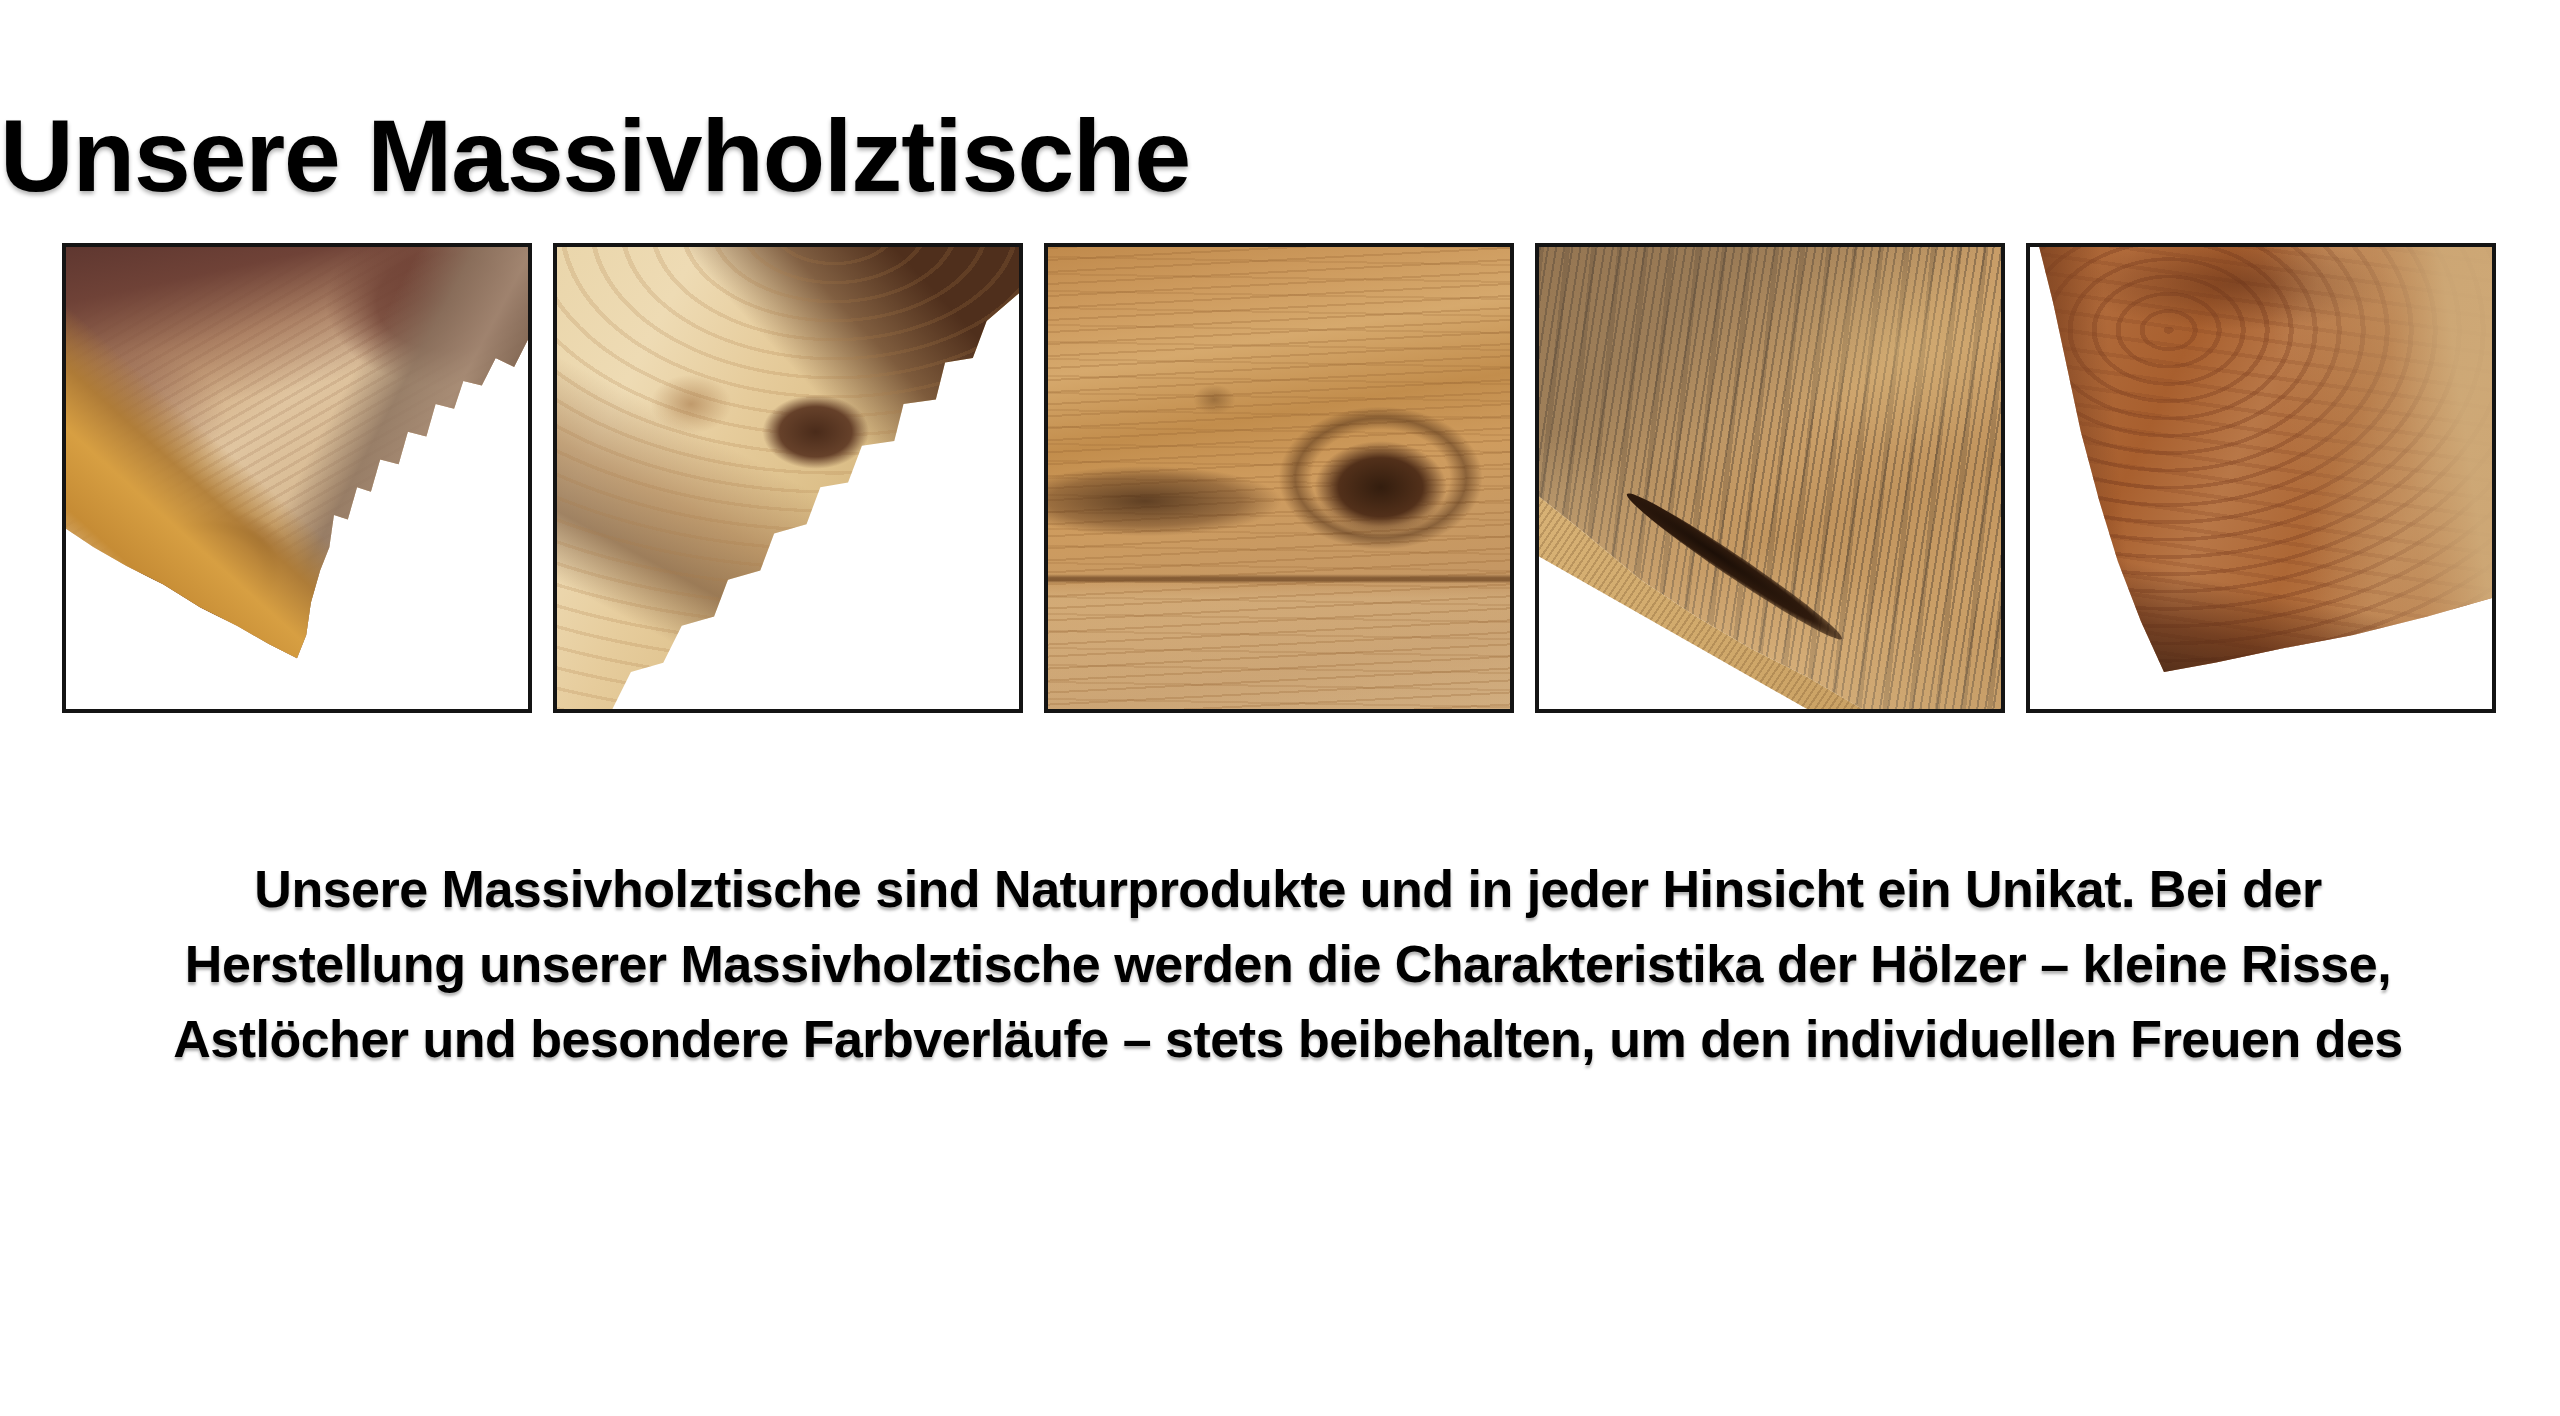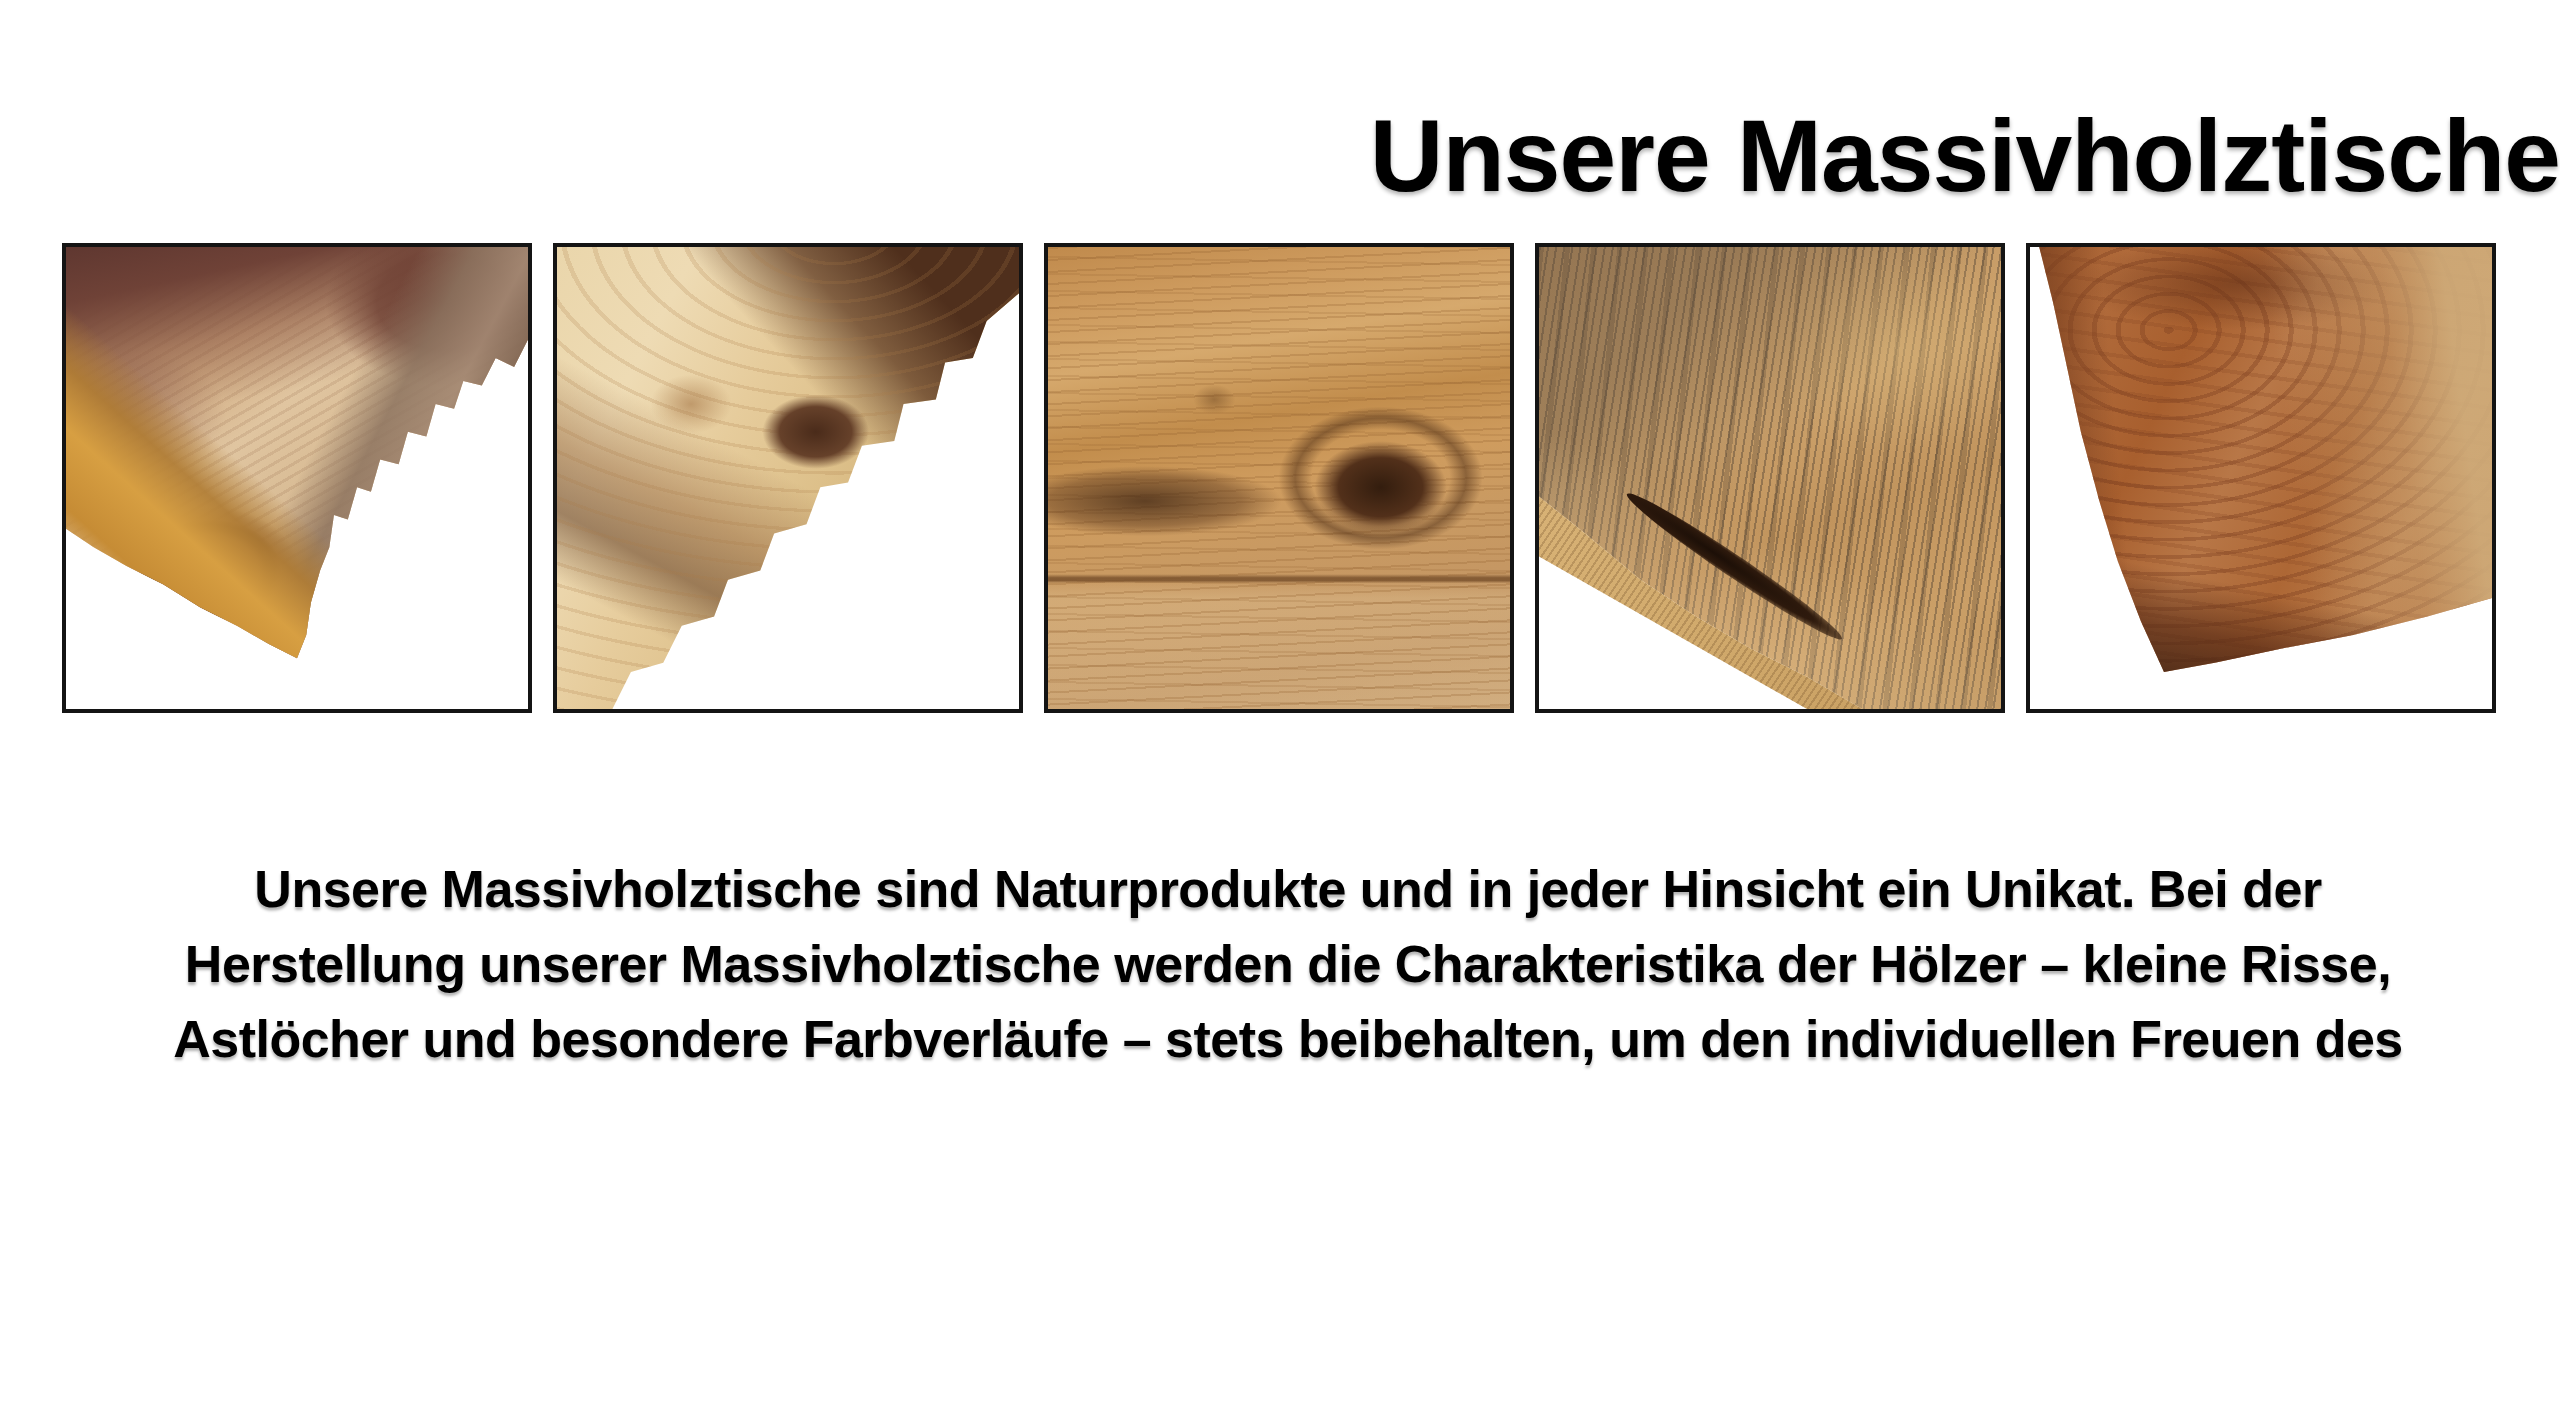--- a/index.html
+++ b/index.html
@@ -9,21 +9,21 @@
     position: relative;
     overflow: hidden;
     font-family: "Liberation Sans", sans-serif;
     color: #000;
   }
 
   
   .title {
     position: absolute;
     top: 30px; left: 0; width: 100%;
-    text-align: right;
+    text-align: left;
     font-size: 102px;
     font-weight: bold;
     letter-spacing: -1px;
     white-space: nowrap;
     text-shadow: 0 3px 4px rgba(0,0,0,0.30);
   }
 
   
   .gallery {
     position: absolute;

